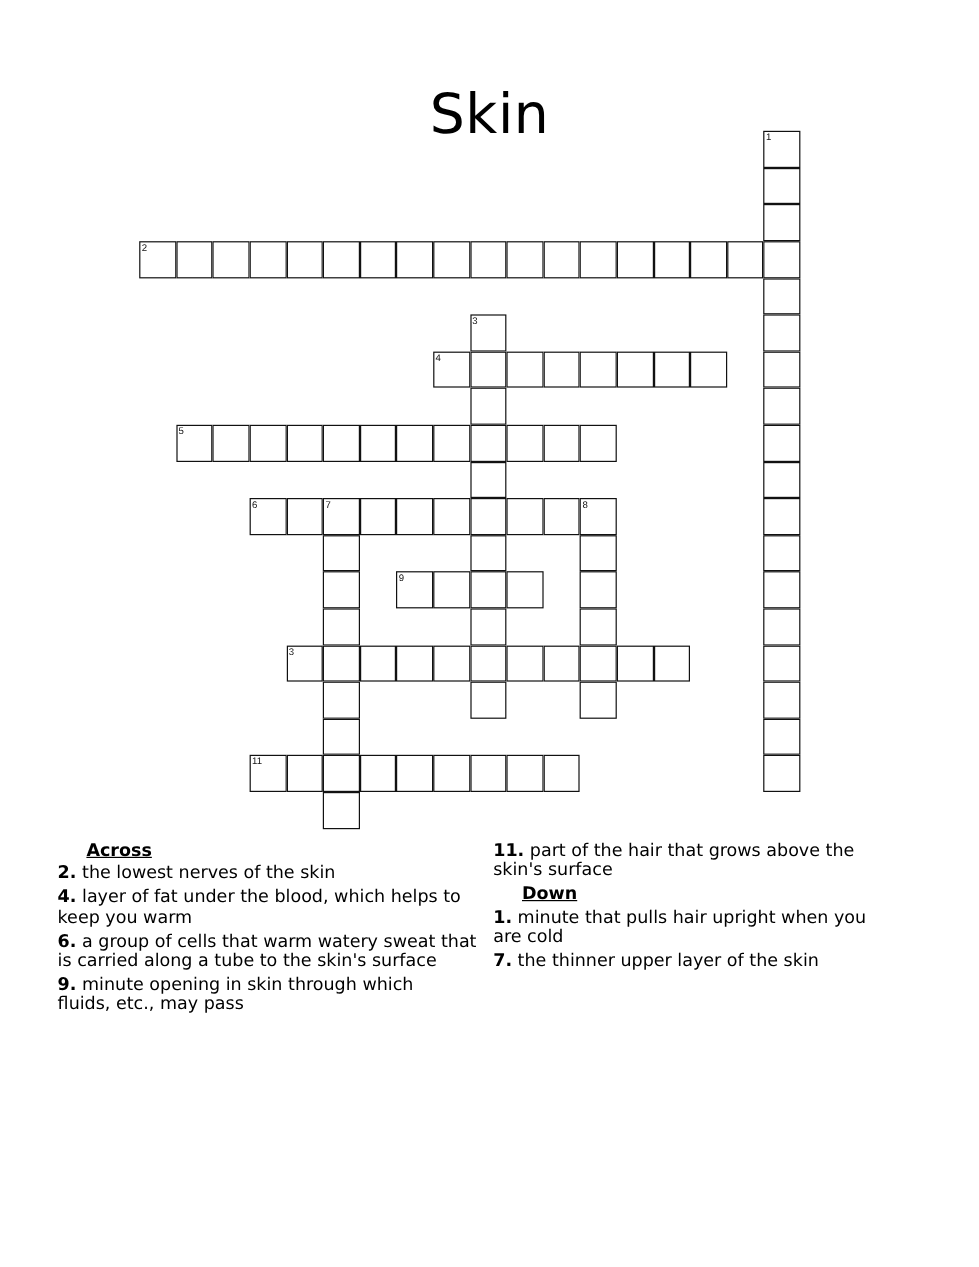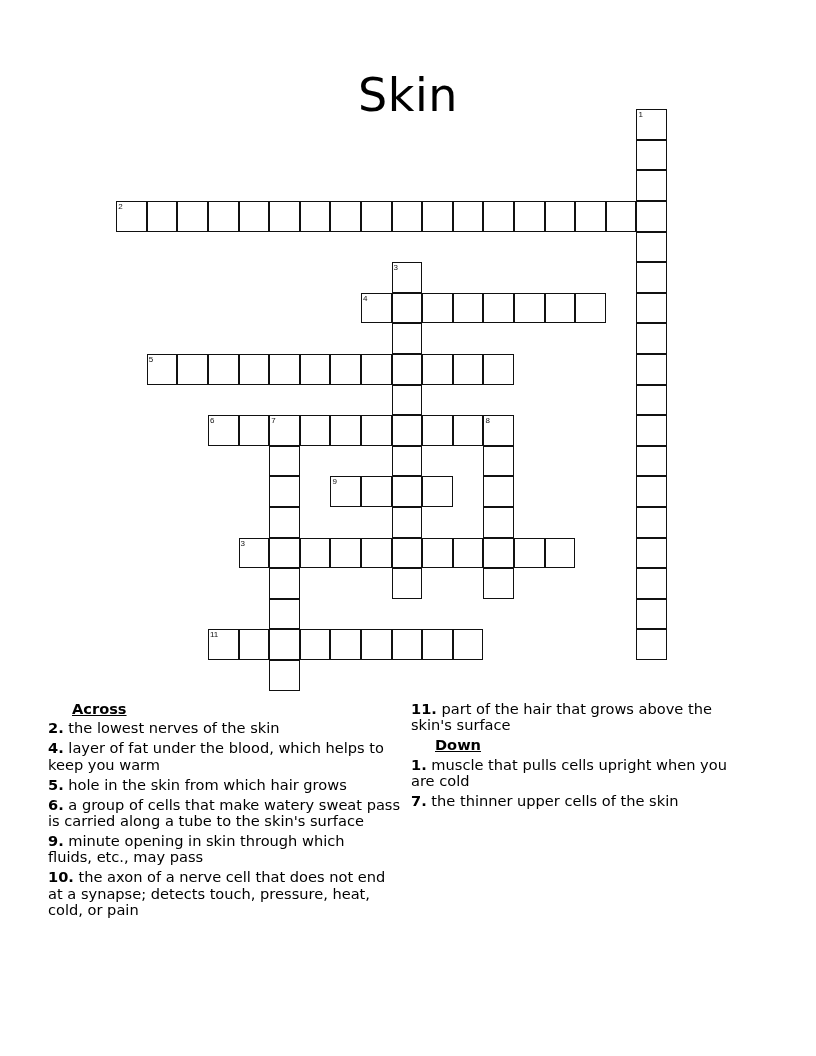--- a/index.html
+++ b/index.html
@@ -147,24 +147,22 @@
     <div class="cell" style="left: 361.8px; top: 630.2px;"></div>
     <div class="cell" style="left: 392.4px; top: 630.2px;"></div>
     <div class="cell" style="left: 423px; top: 630.2px;"></div>
     <div class="cell" style="left: 453.6px; top: 630.2px;"></div>
   </div>
 
 <div class="clues left">
   <div class="clue-heading">Across</div>
   <div class="clue"><span class="cnum">2.</span><span> the lowest nerves of the skin</span></div>
   <div class="clue"><span class="cnum">4.</span><span> layer of fat under the blood, which helps to keep you warm</span></div>
-  <div class="clue"><span class="cnum">5.</span><span> hole in the skin from which hair grows</span></div>
-  <div class="clue" style="width:362px"><span class="cnum">6.</span><span> a group of cells that make watery sweat pass is carried along a tube to the skin's surface</span></div>
+  <div class="clue" style="width:362px"><span class="cnum">6.</span><span> a group of cells that warm watery sweat that is carried along a tube to the skin's surface</span></div>
   <div class="clue" style="width:320px"><span class="cnum">9.</span><span> minute opening in skin through which fluids, etc., may pass</span></div>
-  <div class="clue" style="width:350px"><span class="cnum">10.</span><span> the axon of a nerve cell that does not end at a synapse; detects touch, pressure, heat, cold, or pain</span></div>
 </div>
 
 <div class="clues right">
   <div class="clue" style="width:330px"><span class="cnum">11.</span><span> part of the hair that grows above the skin's surface</span></div>
   <div class="clue-heading">Down</div>
-  <div class="clue" style="width:330px"><span class="cnum">1.</span><span> muscle that pulls cells upright when you are cold</span></div>
-  <div class="clue"><span class="cnum">7.</span><span> the thinner upper cells of the skin</span></div>
+  <div class="clue" style="width:330px"><span class="cnum">1.</span><span> minute that pulls hair upright when you are cold</span></div>
+  <div class="clue"><span class="cnum">7.</span><span> the thinner upper layer of the skin</span></div>
 </div>
 
 </body></html>

